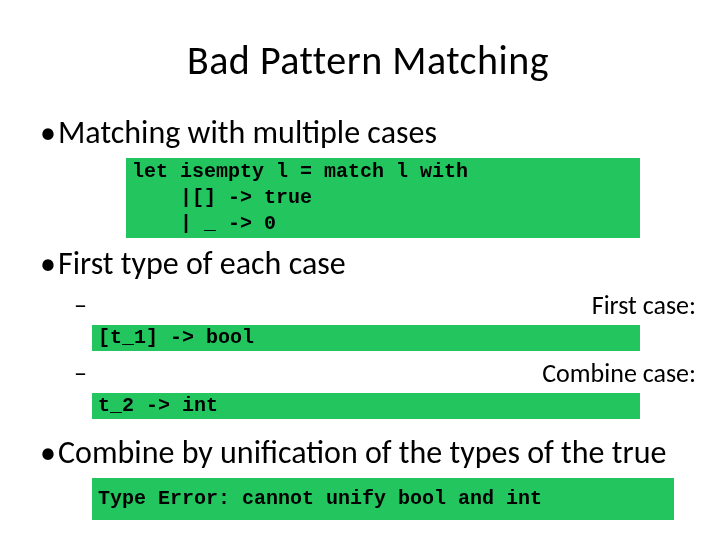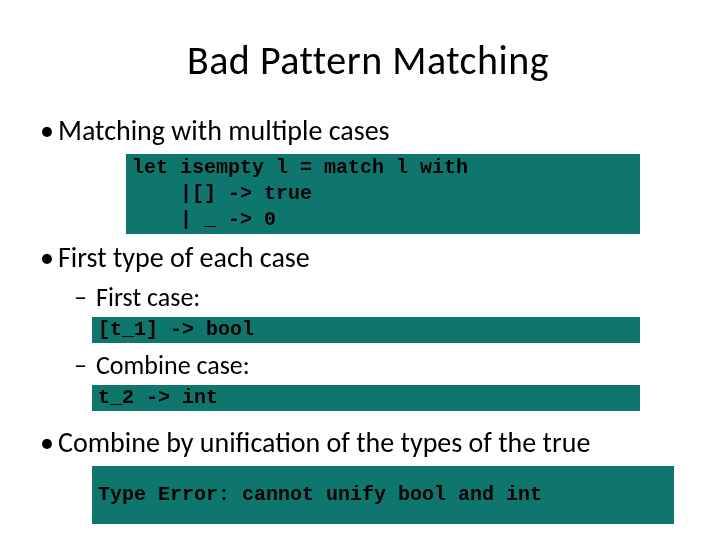--- a/index.html
+++ b/index.html
@@ -12,46 +12,47 @@
       padding: 24px 28px;
     }
     .title {
       text-align: center;
       font-size: 40px;
       font-weight: 400;
       margin-bottom: 28px;
       letter-spacing: 0.5px;
     }
     .bullet-1 {
-      font-size: 28px;
+      font-size: 32px;
       margin-bottom: 6px;
       padding-left: 18px;
       position: relative;
     }
     .bullet-1::before {
       content: "•";
       position: absolute;
       left: 0;
       top: 0;
     }
     .bullet-2 {
       font-size: 26px;
       margin-top: 6px;
       margin-bottom: 4px;
       padding-left: 56px;
       position: relative;
+      text-align: right;
     }
     .bullet-2::before {
       content: "–";
       position: absolute;
       left: 34px;
       top: 0;
     }
     .code-block {
-      background: #0f766e;
+      background: #22c55e;
       font-family: "Courier New", Courier, monospace;
       font-weight: bold;
       font-size: 20px;
       line-height: 1.3;
       white-space: pre;
       color: #000;
     }
     .code-block.main {
       margin-left: 90px;
       margin-right: 60px;
@@ -60,21 +61,21 @@
     }
     .code-block.inline {
       margin-left: 56px;
       margin-right: 60px;
       padding: 0 6px;
       margin-bottom: 2px;
     }
     .code-block.error {
       margin-left: 56px;
       margin-right: 26px;
-      padding: 16px 6px;
+      padding: 8px 6px;
       margin-top: 6px;
     }
     .spacer { height: 6px; }
   </style>
 </head>
 <body>
 
 <h1 class="title">Bad Pattern Matching</h1>
 
 <div class="bullet-1">Matching with multiple cases</div>

